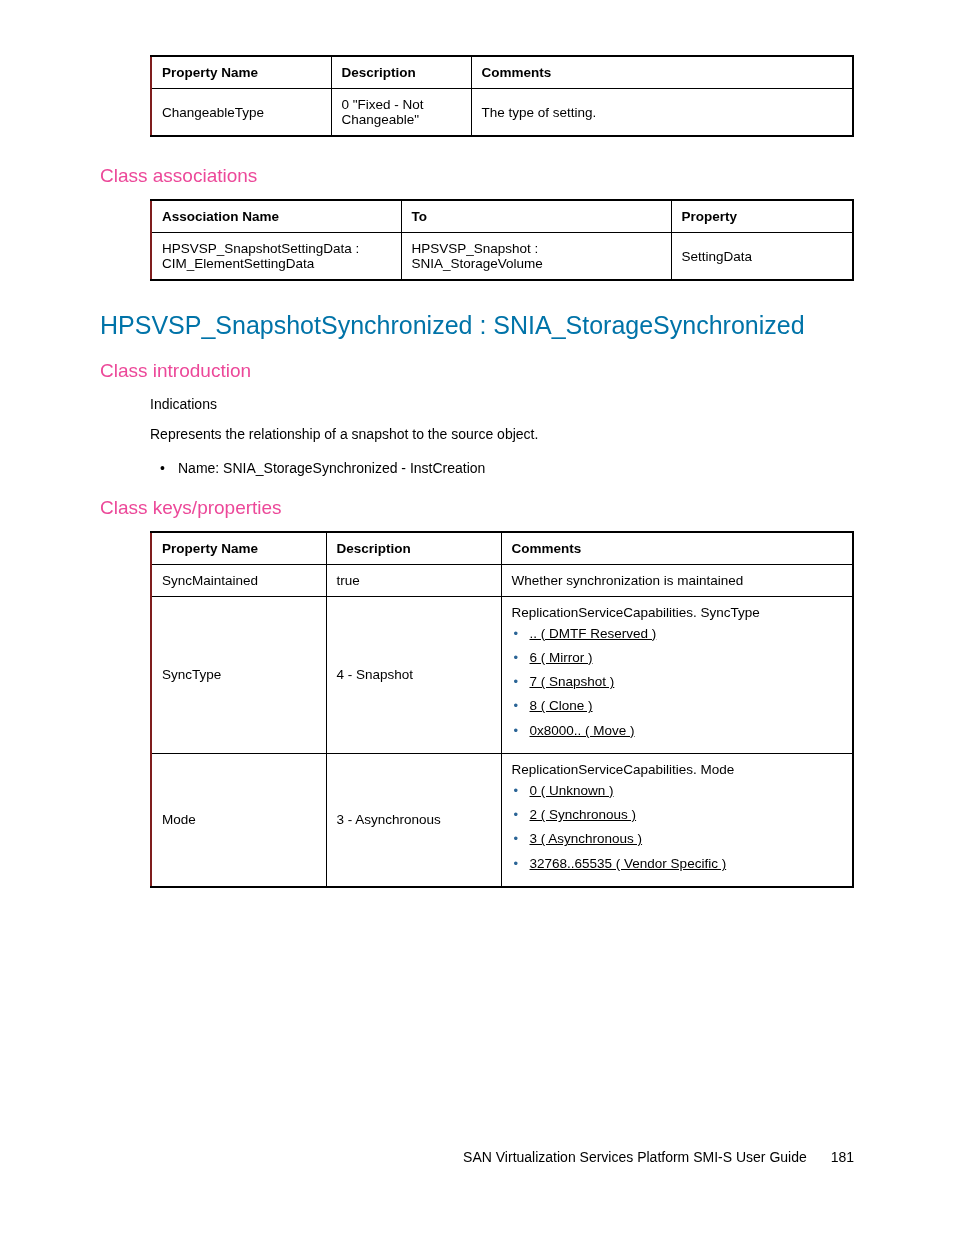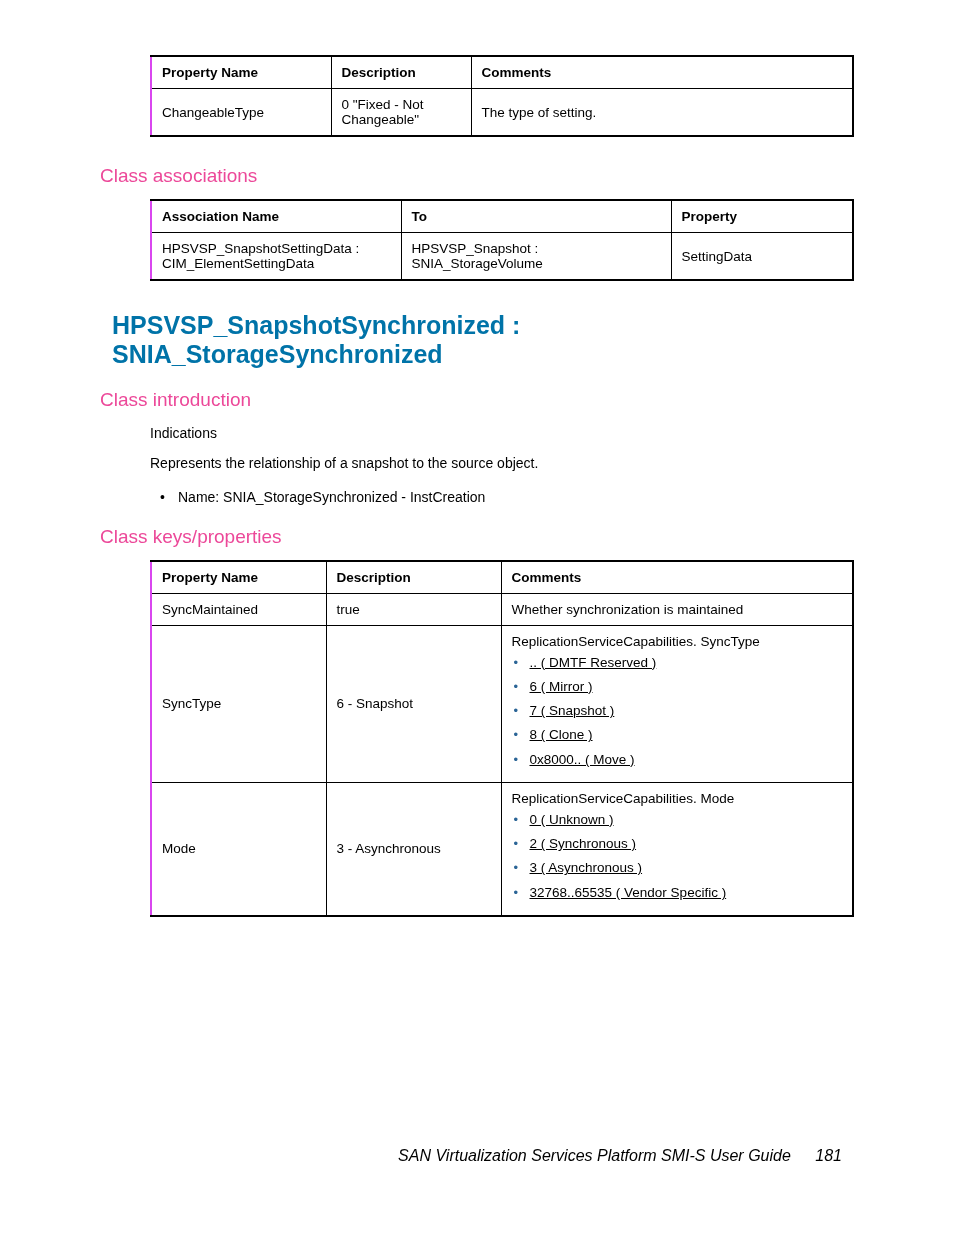--- a/index.html
+++ b/index.html
@@ -30,43 +30,43 @@
     vertical-align: middle;
     font-size: 13.5px;
   }
   th {
     font-weight: bold;
     border-top: 2px solid #000;
     border-bottom: 1px solid #000;
   }
   table tr:first-child th:first-child,
   table tr td:first-child {
-    border-left: 2px solid #d946ef;
+    border-left: 2px solid #7f1d1d;
   }
   table tr:first-child th:last-child,
   table tr td:last-child {
     border-right: 2px solid #000;
   }
   table tr:last-child td {
     border-bottom: 2px solid #000;
   }
   table thead th {
     border-top: 2px solid #000;
   }
   .h2 {
     color: #ec4899;
     font-size: 19px;
     font-weight: normal;
     margin: 18px 0 12px 0;
   }
   .h1 {
     color: #0073a8;
     font-size: 25px;
-    font-weight: bold;
-    margin: 30px 0 20px 12px;
+    font-weight: normal;
+    margin: 30px 0 20px 0;
   }
   .body-text {
     font-size: 14px;
     margin: 6px 0 10px 50px;
     line-height: 1.45;
   }
   ul.outer {
     margin: 13px 0 8px 60px;
     padding: 0;
     list-style: none;
@@ -123,23 +123,22 @@
     top: 0;
     color: #2a6496;
     font-size: 13px;
   }
   .cell-title {
     margin-bottom: 4px;
   }
   .footer {
     position: absolute;
     bottom: 70px;
-    right: 112px;
-    font-size: 16px;
-    font-style: italic;
+    right: 100px;
+    font-size: 14px;
   }
   .footer-page {
     margin-left: 20px;
   }
   
   .t1 col.c1 { width: 180px; }
   .t1 col.c2 { width: 140px; }
   .t1 col.c3 { width: auto; }
   
   .t2 col.c1 { width: 250px; }
@@ -229,21 +228,21 @@
       </tr>
     </thead>
     <tbody id="t3-body">
     <tr>
           <td>SyncMaintained</td>
           <td>true</td>
           <td>Whether synchronization is maintained</td>
         </tr>
         <tr>
           <td>SyncType</td>
-          <td>6 - Snapshot</td>
+          <td>4 - Snapshot</td>
           <td>
             <div class="cell-title">ReplicationServiceCapabilities. SyncType</div>
             <ul class="cell-list">
               <li>.. ( DMTF Reserved )</li>
               <li>6 ( Mirror )</li>
               <li>7 ( Snapshot )</li>
               <li>8 ( Clone )</li>
               <li>0x8000.. ( Move )</li>
             </ul>
           </td>

